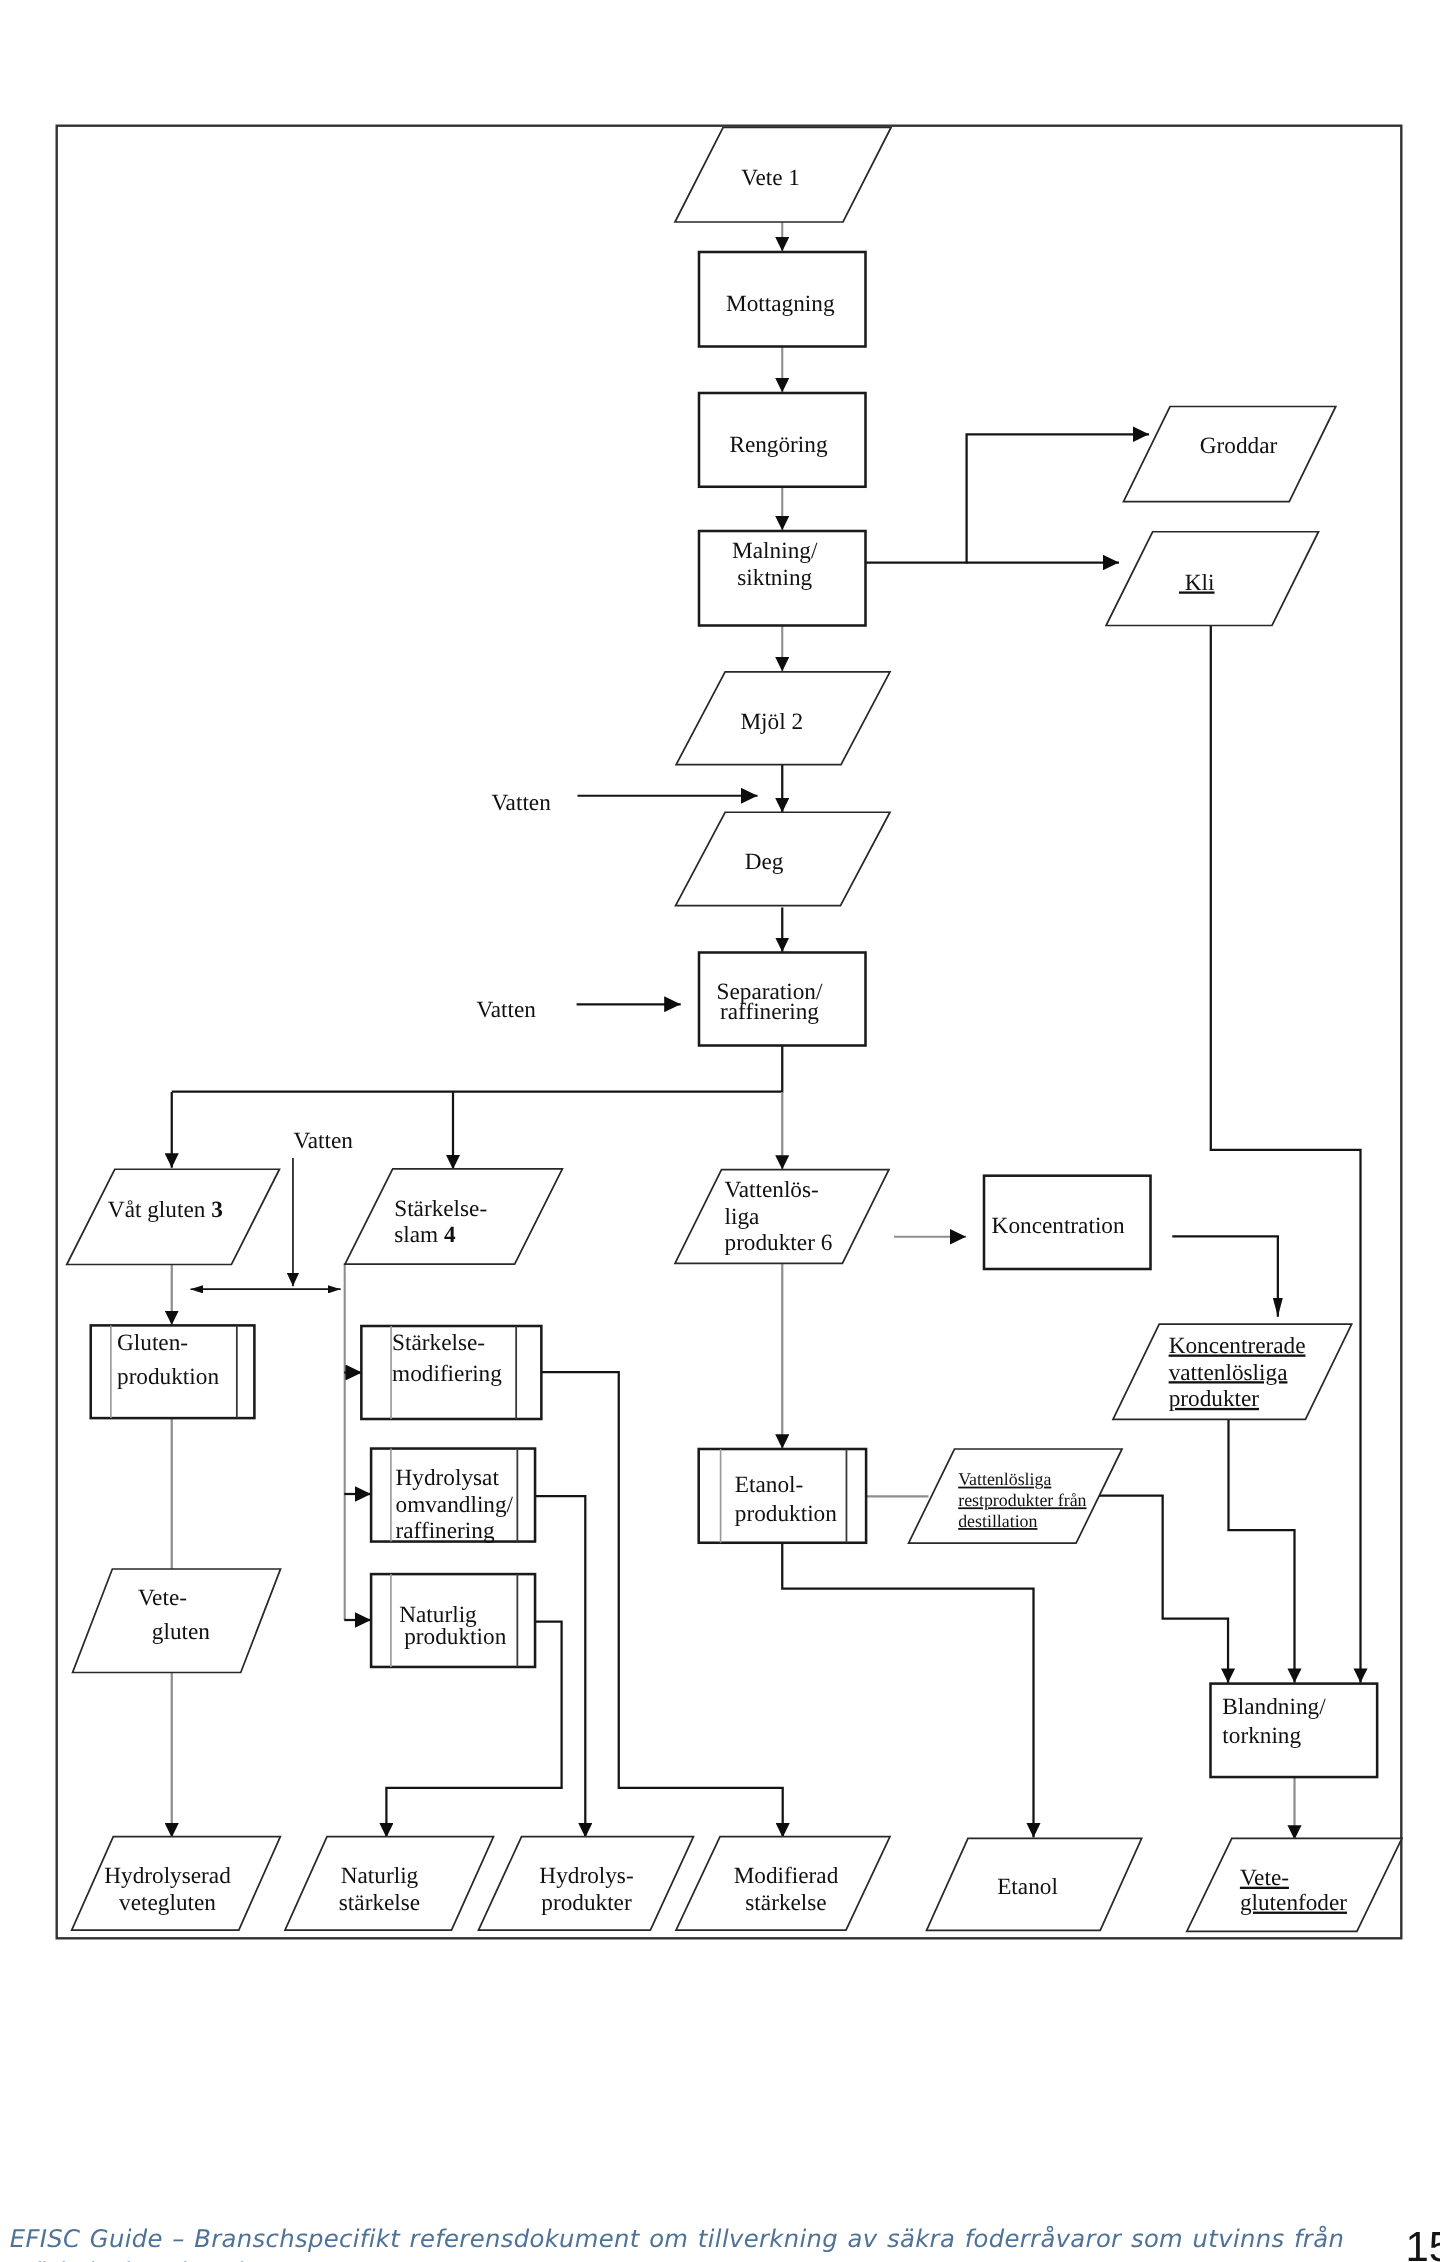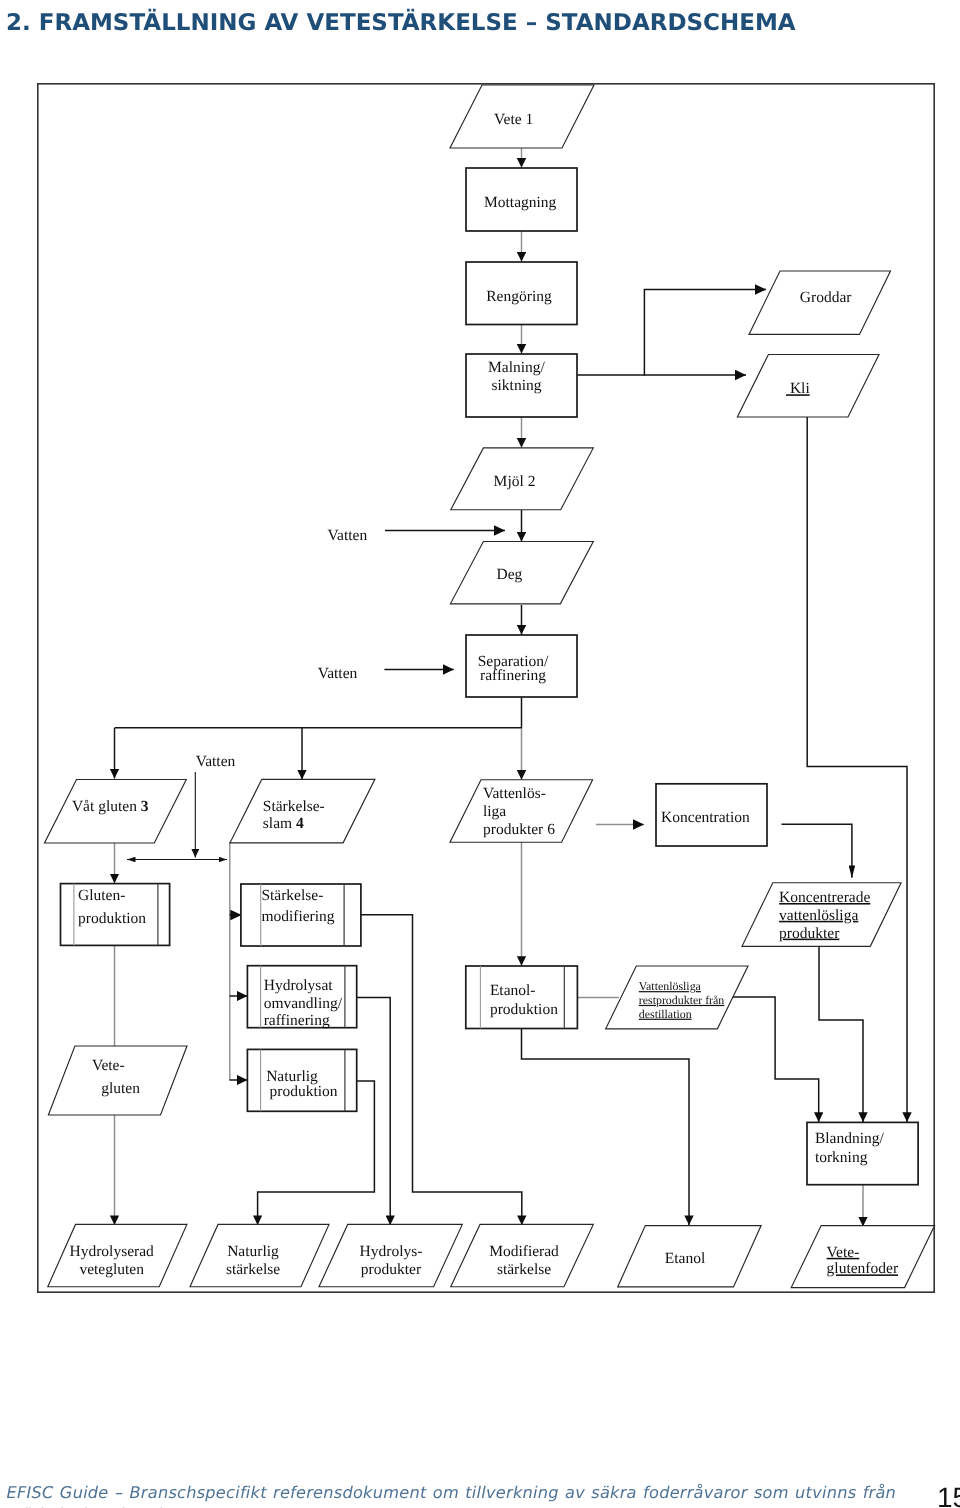--- a/index.html
+++ b/index.html
@@ -11,21 +11,20 @@
   svg.flow{display:block;shape-rendering:geometricPrecision;}
   svg.flow text{font-family:"Liberation Serif",serif;fill:#111111;-webkit-font-smoothing:antialiased;}
   .footer{position:absolute;left:0;top:1465px;width:960px;height:43px;margin-top:17px;}
   .footer-text{position:absolute;left:6.5px;top:0px;width:900px;font-family:"DejaVu Sans",sans-serif;font-style:italic;font-weight:normal;font-size:16.2px;letter-spacing:0.23px;word-spacing:0.95px;line-height:21.9px;color:#4E7397;}
   .footer-page{position:absolute;left:937px;top:0px;font-family:Liberation Sans, sans-serif;font-size:28px;color:#141414;}
 </style>
 </head>
 <body>
 
 <div class="page">
-  <h1 class="page-title">2. FRAMSTÄLLNING AV VETESTÄRKELSE – STANDARDSCHEMA</h1>
   <div class="diagram-wrap">
 <svg class="flow" width="960" height="1340" viewBox="0 0 960 1340" xmlns="http://www.w3.org/2000/svg">
 <defs>
  <marker id="ah" markerUnits="userSpaceOnUse" viewBox="0 0 9.6 9.4" refX="9.6" refY="4.7" markerWidth="9.6" markerHeight="9.4" orient="auto-start-reverse">
             <path d="M0,0 L9.6,4.7 L0,9.4 z" fill="#0d0d0d"></path>
           </marker>
  <marker id="ahh" markerUnits="userSpaceOnUse" viewBox="0 0 11 10.6" refX="11" refY="5.3" markerWidth="11" markerHeight="10.6" orient="auto-start-reverse">
             <path d="M0,0 L11,5.3 L0,10.6 z" fill="#0d0d0d"></path>
           </marker>
  <marker id="ahm" markerUnits="userSpaceOnUse" viewBox="0 0 9 8.2" refX="9" refY="4.1" markerWidth="9" markerHeight="8.2" orient="auto-start-reverse">

